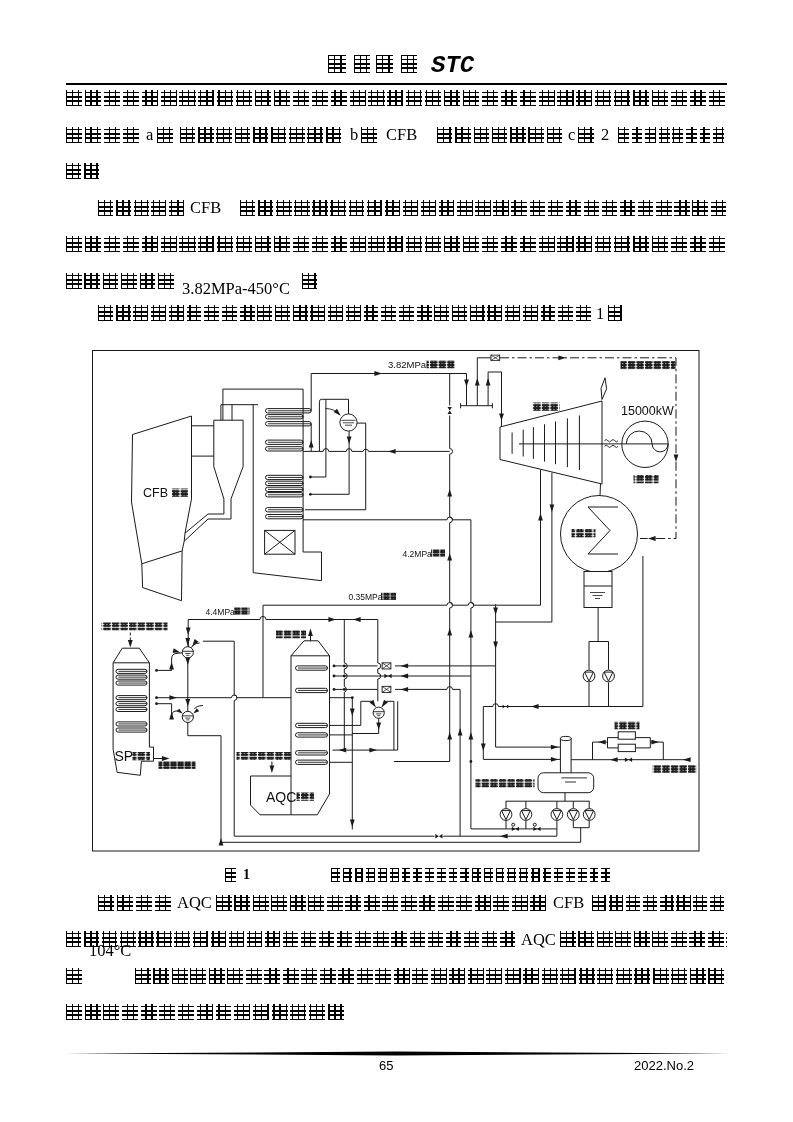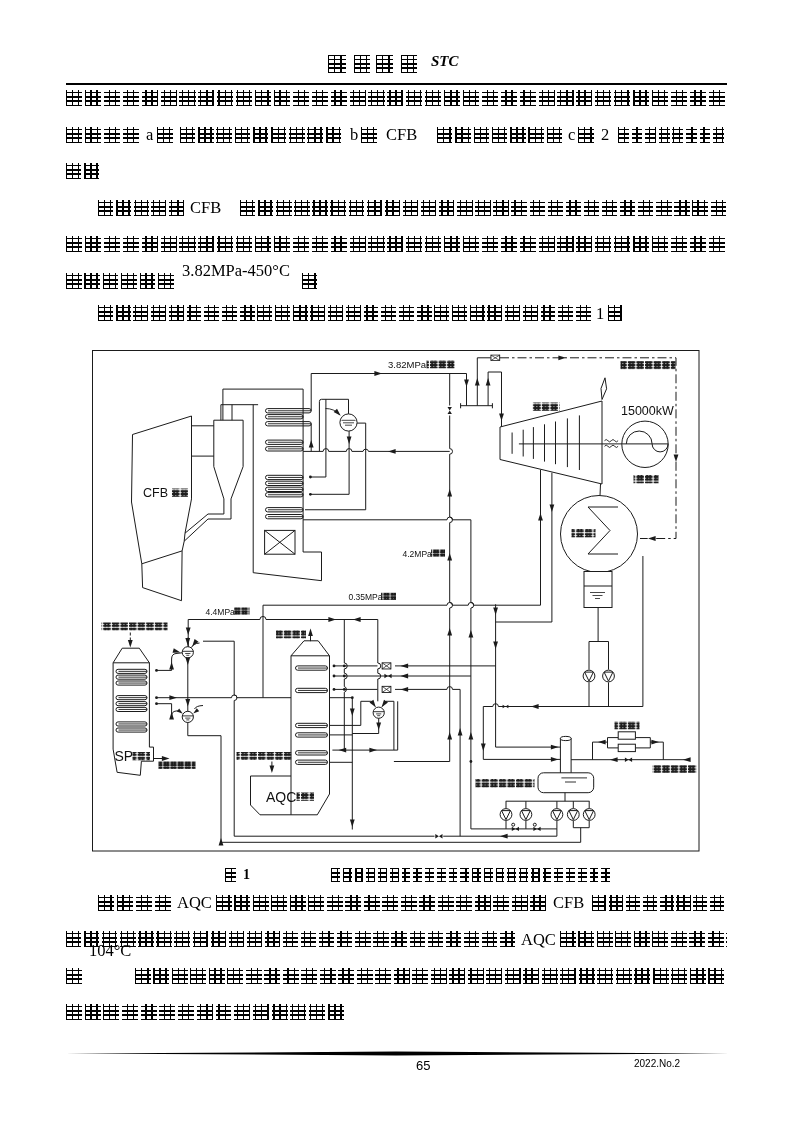--- a/index.html
+++ b/index.html
@@ -12,21 +12,21 @@
  height:16.3px;--c:18.9px}
 .t{position:absolute;font-size:16.5px;line-height:1}
 </style>
 </head>
 <body>
 
 <div class="z" style="left:327.5px;top:55px;width:20px;height:18px;--c:21px"></div>
 <div class="z" style="left:354px;top:55px;width:18px;height:18px;--c:19px"></div>
 <div class="z" style="left:375.5px;top:55px;width:19px;height:18px;--c:20px"></div>
 <div class="z" style="left:400.5px;top:55px;width:18px;height:18px;--c:19px"></div>
-<div class="t" style="left:431px;top:53.5px;font-size:15px;font-weight:bold;font-style:italic;font-family:Liberation Serif, serif">STC</div>
+<div class="t" style="left:431px;top:53.5px;font-size:24px;font-weight:bold;font-style:italic;font-family:Liberation Mono, monospace">STC</div>
 
 <div class="r" style="left:66px;top:83px;width:661px;height:2.2px;background:#000"></div>
 
 <div class="z" style="left:66px;top:90px;width:661px"></div>
 
 <div class="z" style="left:66px;top:126.5px;width:76px;--c:19px"></div>
 <div class="t" style="left:146px;top:127px">a</div>
 <div class="z" style="left:157px;top:126.5px;width:19px;--c:19px"></div>
 <div class="z" style="left:180px;top:126.5px;width:163px;--c:18.2px"></div>
 <div class="t" style="left:350px;top:127px">b</div>
@@ -40,21 +40,21 @@
 
 <div class="z" style="left:66px;top:163px;width:36px;--c:18px"></div>
 
 <div class="z" style="left:98px;top:199.5px;width:88px;--c:17.8px"></div>
 <div class="t" style="left:190px;top:200px">CFB</div>
 <div class="z" style="left:240px;top:199.5px;width:487px;--c:18.1px"></div>
 
 <div class="z" style="left:66px;top:236px;width:661px"></div>
 
 <div class="z" style="left:66px;top:272.5px;width:110px;--c:18.4px"></div>
-<div class="t" style="left:182px;top:263px">3.82MPa-450°C</div>
+<div class="t" style="left:182px;top:281px">3.82MPa-450°C</div>
 <div class="z" style="left:302px;top:272.5px;width:18px;--c:18px"></div>
 
 <div class="z" style="left:98px;top:305px;width:495px;--c:17.7px"></div>
 <div class="t" style="left:596px;top:305.5px">1</div>
 <div class="z" style="left:608px;top:305px;width:17px;--c:17px"></div>
 
 <div class="z" style="left:225px;top:868px;width:14px;height:14px;--c:14px"></div>
 <div class="t" style="left:243px;top:868px;font-size:14px;font-weight:bold">1</div>
 <div class="z" style="left:331px;top:868px;width:282px;height:14px;--c:11.75px"></div>
 
@@ -71,23 +71,23 @@
 <div class="z" style="left:66px;top:967.5px;width:19px;--c:19px"></div>
 <div class="t" style="left:89px;top:943px">104°C</div>
 <div class="z" style="left:135px;top:967.5px;width:592px;--c:18.5px"></div>
 
 <div class="z" style="left:66px;top:1004px;width:280px;--c:18.7px"></div>
 
 <svg class="r" style="left:60px;top:1048px" width="680" height="10" viewBox="0 0 680 10">
 <polygon points="6,5.5 336,3.6 669,5.5 336,7.4" fill="#000"></polygon>
 </svg>
 
-<div class="t" style="left:416px;top:1059px;font-size:13px;font-family:'Liberation Sans',sans-serif">65</div>
-
-<div class="t" style="left:634px;top:1059px;font-size:10px;font-family:'Liberation Sans',sans-serif">2022.No.2</div>
+<div class="t" style="left:379px;top:1059px;font-size:13px;font-family:'Liberation Sans',sans-serif">65</div>
+
+<div class="t" style="left:634px;top:1059px;font-size:13px;font-family:'Liberation Sans',sans-serif">2022.No.2</div>
 
 <svg class="r" style="left:92px;top:350px" width="608" height="502" viewBox="92 350 608 502" fill="none" stroke="#1b1b1b" stroke-width="1" stroke-linecap="butt">
 <defs>
 <path id="ar" d="M0,0 L-7.6,2.4 L-7.6,-2.4 Z" fill="#1b1b1b" stroke="none"></path>
 <g id="pump">
         <circle r="5.9"></circle>
         <path d="M-4.4,-3.9 L4.4,-3.9 L0,5.1 Z"></path>
       </g>
 <g id="htr">
         <circle r="5.6"></circle>

